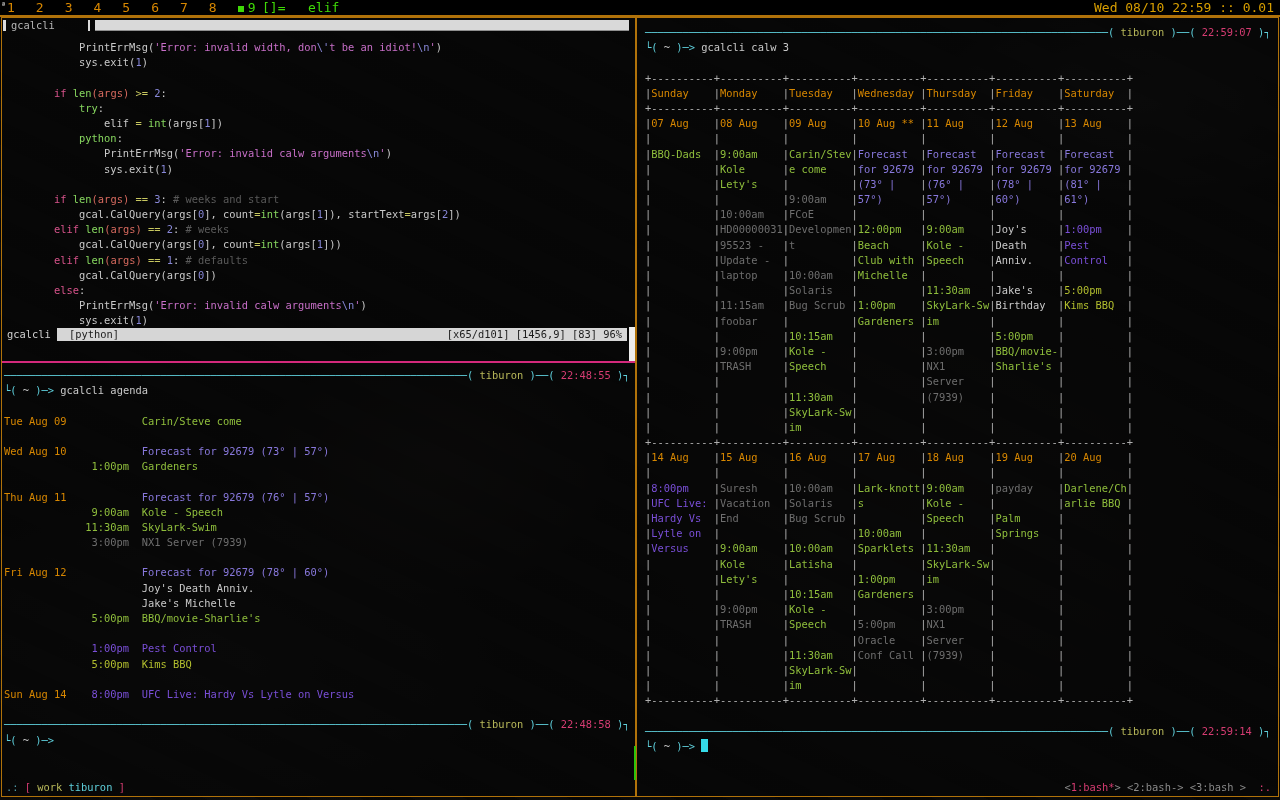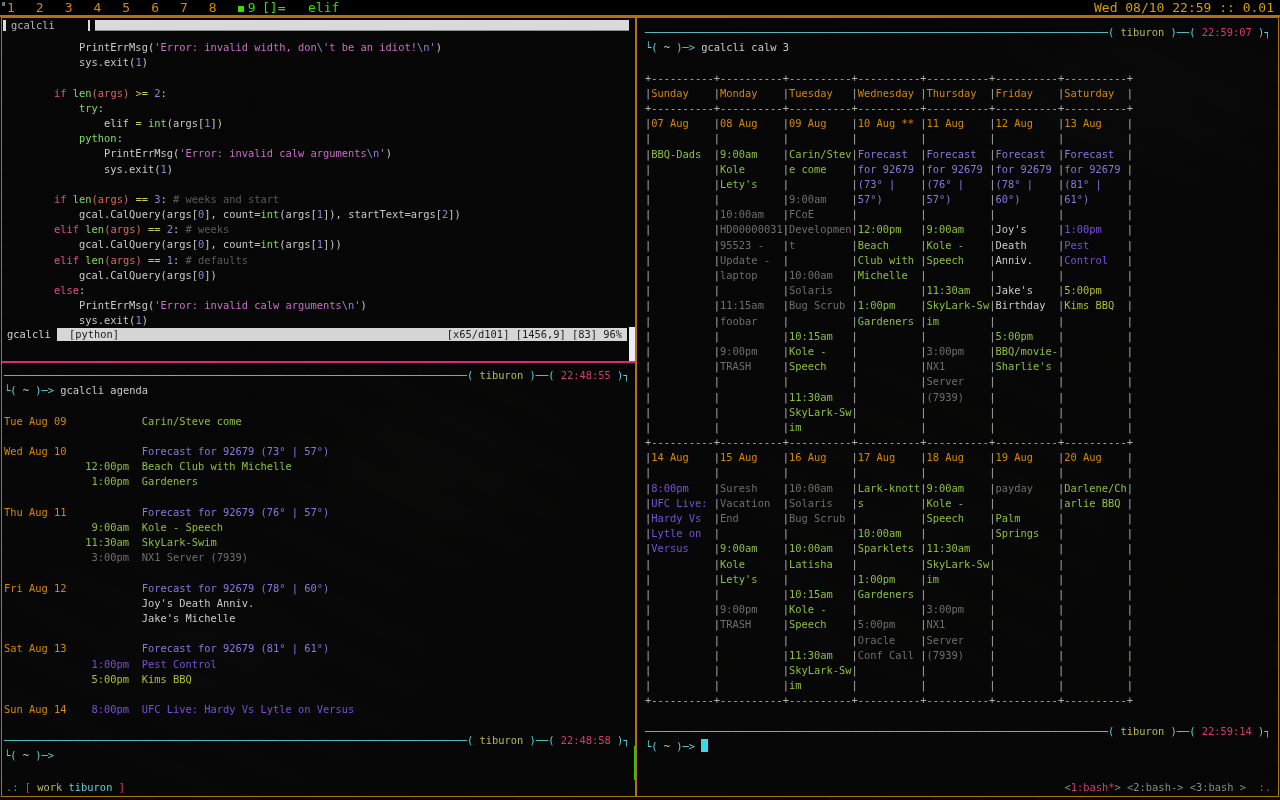--- a/index.html
+++ b/index.html
@@ -99,33 +99,32 @@
   </div>
   <div class="thumb-w"></div>
   <div class="split"></div>
   <div class="term lshell">
       <div class="tl"><span style="color: rgb(95, 208, 220);">──────────────────────────────────────────────────────────────────────────</span><span style="color: rgb(95, 208, 220);">( </span><span style="color: rgb(185, 185, 90);">tiburon</span><span style="color: rgb(95, 208, 220);"> )──( </span><span style="color: rgb(214, 60, 114);">22:48:55</span><span style="color: rgb(95, 208, 220);"> )</span><span style="color: rgb(95, 208, 220);">┐</span></div>
       <div class="tl"><span style="color: rgb(95, 208, 220);">└( </span><span style="color: rgb(201, 201, 201);">~</span><span style="color: rgb(95, 208, 220);"> )─&gt; </span><span style="color: rgb(201, 201, 201);">gcalcli agenda</span></div>
       <div class="tl">&nbsp;</div>
       <div class="tl"><span style="color: rgb(215, 135, 0);">Tue Aug 09  </span><span style="color: rgb(143, 190, 60);">        </span><span style="color: rgb(201, 201, 201);">  </span><span style="color: rgb(143, 190, 60);">Carin/Steve come</span></div>
       <div class="tl">&nbsp;</div>
       <div class="tl"><span style="color: rgb(215, 135, 0);">Wed Aug 10  </span><span style="color: rgb(136, 120, 220);">        </span><span style="color: rgb(201, 201, 201);">  </span><span style="color: rgb(136, 120, 220);">Forecast for 92679 (73° | 57°)</span></div>
-      <div class="tl"><span style="color: rgb(215, 135, 0);">            </span><span style="color: rgb(143, 190, 60);"> 12:00pm</span><span style="color: rgb(201, 201, 201);">  </span><span style="color: rgb(143, 190, 60);">Beach Club with Michelle</span></div>
       <div class="tl"><span style="color: rgb(215, 135, 0);">            </span><span style="color: rgb(143, 190, 60);">  1:00pm</span><span style="color: rgb(201, 201, 201);">  </span><span style="color: rgb(143, 190, 60);">Gardeners</span></div>
       <div class="tl">&nbsp;</div>
       <div class="tl"><span style="color: rgb(215, 135, 0);">Thu Aug 11  </span><span style="color: rgb(136, 120, 220);">        </span><span style="color: rgb(201, 201, 201);">  </span><span style="color: rgb(136, 120, 220);">Forecast for 92679 (76° | 57°)</span></div>
       <div class="tl"><span style="color: rgb(215, 135, 0);">            </span><span style="color: rgb(143, 190, 60);">  9:00am</span><span style="color: rgb(201, 201, 201);">  </span><span style="color: rgb(143, 190, 60);">Kole - Speech</span></div>
       <div class="tl"><span style="color: rgb(215, 135, 0);">            </span><span style="color: rgb(143, 190, 60);"> 11:30am</span><span style="color: rgb(201, 201, 201);">  </span><span style="color: rgb(143, 190, 60);">SkyLark-Swim</span></div>
       <div class="tl"><span style="color: rgb(215, 135, 0);">            </span><span style="color: rgb(110, 110, 110);">  3:00pm</span><span style="color: rgb(201, 201, 201);">  </span><span style="color: rgb(110, 110, 110);">NX1 Server (7939)</span></div>
       <div class="tl">&nbsp;</div>
       <div class="tl"><span style="color: rgb(215, 135, 0);">Fri Aug 12  </span><span style="color: rgb(136, 120, 220);">        </span><span style="color: rgb(201, 201, 201);">  </span><span style="color: rgb(136, 120, 220);">Forecast for 92679 (78° | 60°)</span></div>
       <div class="tl"><span style="color: rgb(215, 135, 0);">            </span><span style="color: rgb(201, 201, 201);">        </span><span style="color: rgb(201, 201, 201);">  </span><span style="color: rgb(201, 201, 201);">Joy's Death Anniv.</span></div>
       <div class="tl"><span style="color: rgb(215, 135, 0);">            </span><span style="color: rgb(201, 201, 201);">        </span><span style="color: rgb(201, 201, 201);">  </span><span style="color: rgb(201, 201, 201);">Jake's Michelle</span></div>
+      <div class="tl"><span style="color: rgb(215, 135, 0);">            </span><span style="color: rgb(143, 190, 60);">  5:00pm</span><span style="color: rgb(201, 201, 201);">  </span><span style="color: rgb(143, 190, 60);">BBQ/movie-Sharlie's</span></div>
       <div class="tl">&nbsp;</div>
-      <div class="tl"><span style="color: rgb(215, 135, 0);">Sat Aug 13  </span><span style="color: rgb(136, 120, 220);">        </span><span style="color: rgb(201, 201, 201);">  </span><span style="color: rgb(136, 120, 220);">Forecast for 92679 (81° | 61°)</span></div>
       <div class="tl"><span style="color: rgb(215, 135, 0);">            </span><span style="color: rgb(122, 79, 216);">  1:00pm</span><span style="color: rgb(201, 201, 201);">  </span><span style="color: rgb(122, 79, 216);">Pest Control</span></div>
       <div class="tl"><span style="color: rgb(215, 135, 0);">            </span><span style="color: rgb(178, 190, 46);">  5:00pm</span><span style="color: rgb(201, 201, 201);">  </span><span style="color: rgb(178, 190, 46);">Kims BBQ</span></div>
       <div class="tl">&nbsp;</div>
       <div class="tl"><span style="color: rgb(215, 135, 0);">Sun Aug 14  </span><span style="color: rgb(122, 79, 216);">  8:00pm</span><span style="color: rgb(201, 201, 201);">  </span><span style="color: rgb(122, 79, 216);">UFC Live: Hardy Vs Lytle on Versus</span></div>
       <div class="tl">&nbsp;</div>
       <div class="tl"><span style="color: rgb(95, 208, 220);">──────────────────────────────────────────────────────────────────────────</span><span style="color: rgb(95, 208, 220);">( </span><span style="color: rgb(185, 185, 90);">tiburon</span><span style="color: rgb(95, 208, 220);"> )──( </span><span style="color: rgb(214, 60, 114);">22:48:58</span><span style="color: rgb(95, 208, 220);"> )</span><span style="color: rgb(95, 208, 220);">┐</span></div>
       <div class="tl"><span style="color: rgb(95, 208, 220);">└( </span><span style="color: rgb(201, 201, 201);">~</span><span style="color: rgb(95, 208, 220);"> )─&gt; </span><span style="color: rgb(201, 201, 201);"></span></div>
     </div>
   <div class="sstatus sl"><div class="tl"><span style="color: rgb(79, 151, 163);">.: </span><span style="color: rgb(214, 60, 114);">[ </span><span style="color: rgb(185, 185, 90);">work</span><span style="color: rgb(201, 201, 201);"> </span><span style="color: rgb(95, 208, 220);">tiburon</span><span style="color: rgb(201, 201, 201);"> </span><span style="color: rgb(214, 60, 114);">]</span></div></div>
   <div class="thumb-g"></div>

